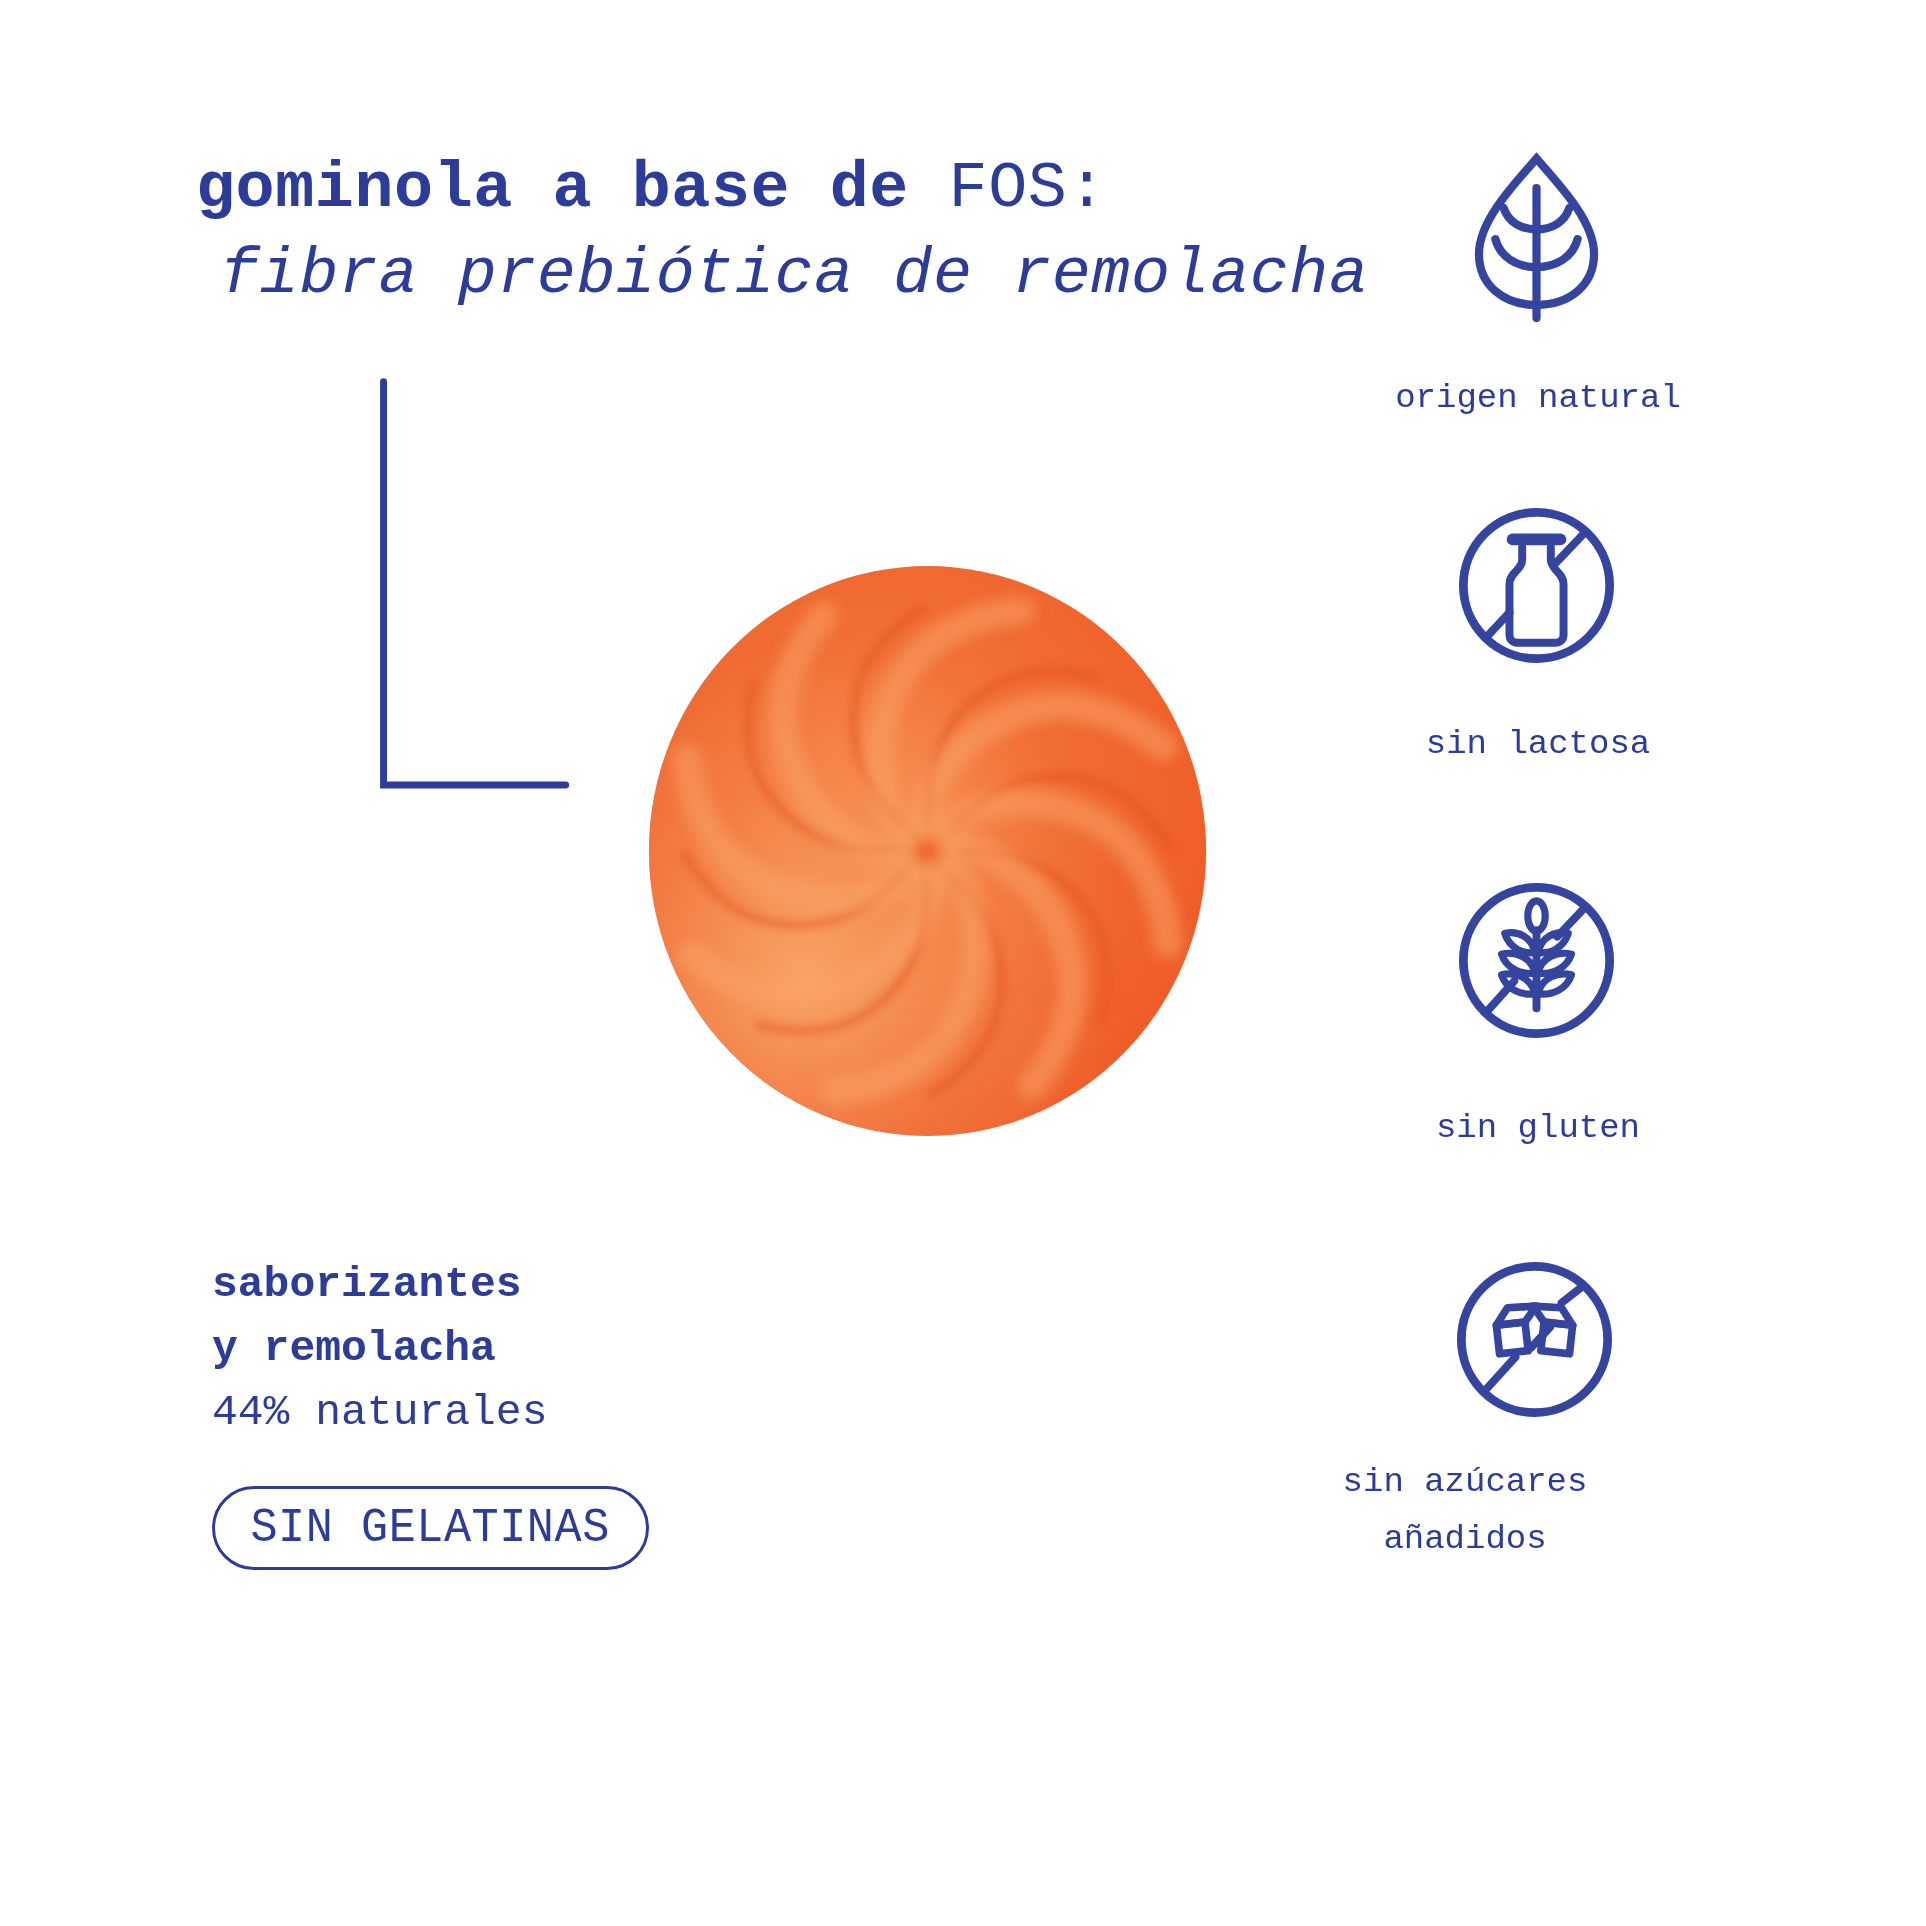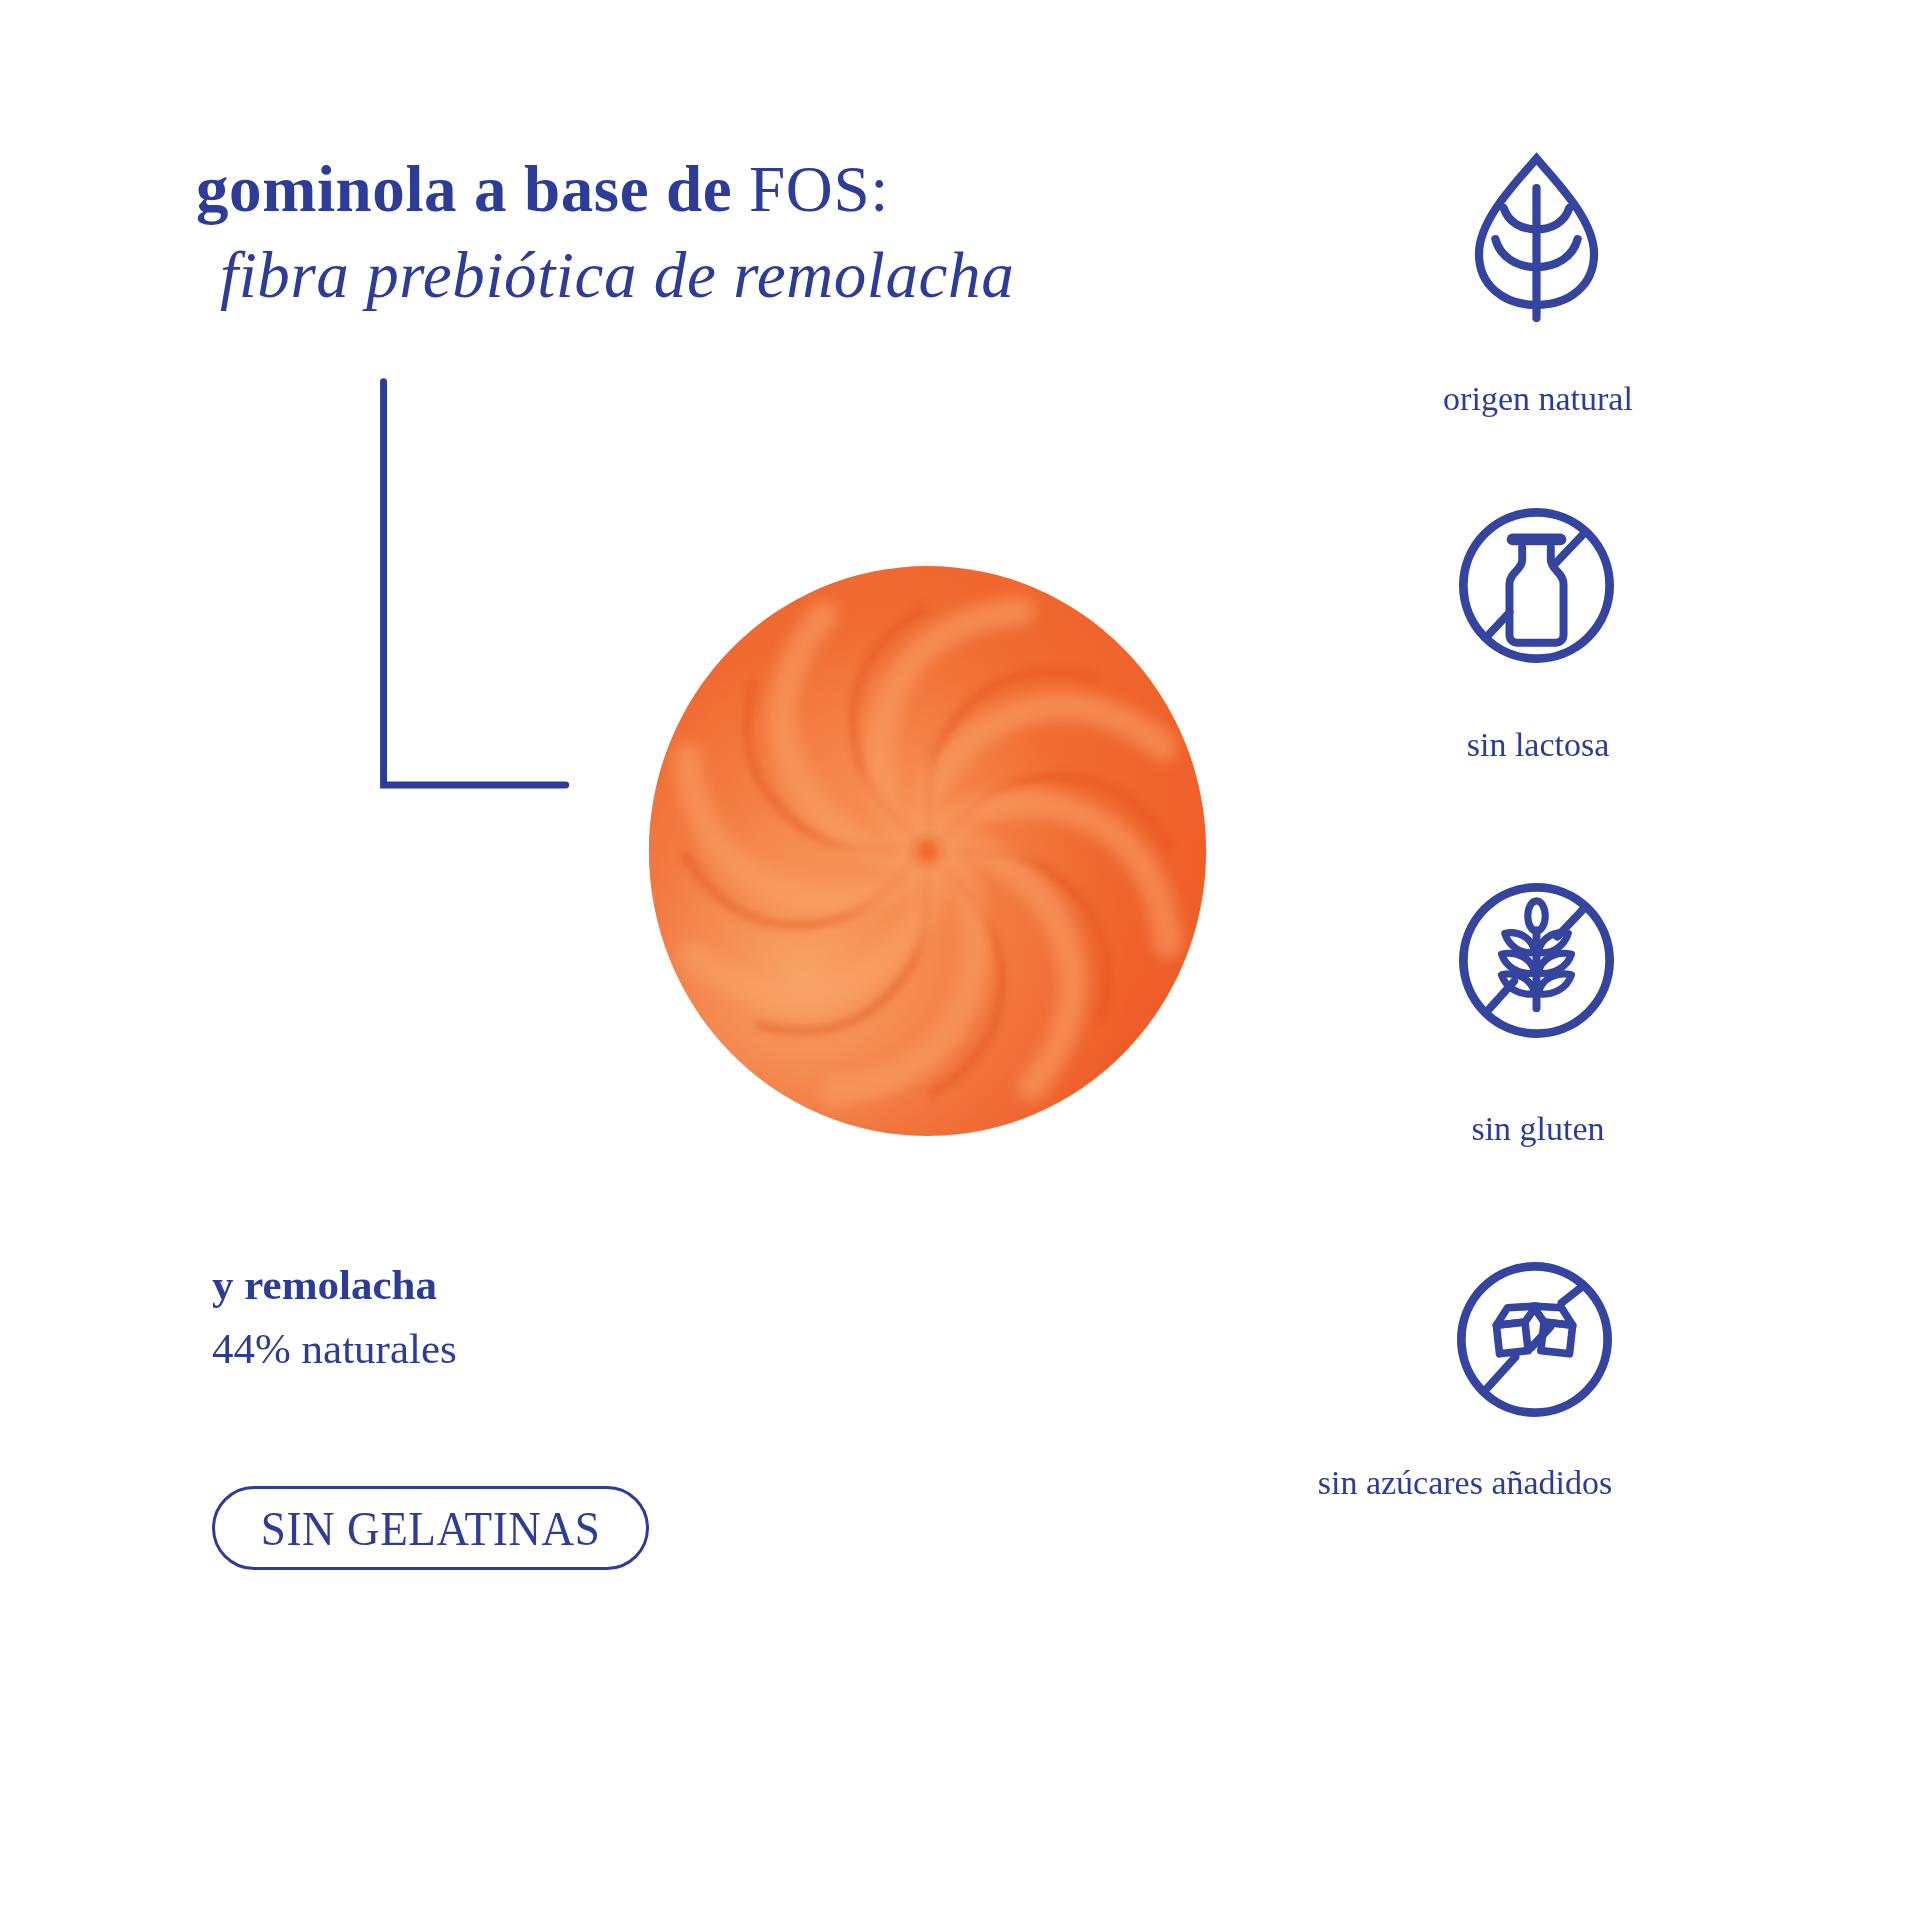--- a/index.html
+++ b/index.html
@@ -1,20 +1,20 @@
 <!DOCTYPE html>
 <html style="font-size:10px"><head>
 <meta charset="utf-8">
 <style>
   html,body{margin:0;padding:0;background:#ffffff;}
   .canvas{
     position:relative;
     width:1926px;height:1926px;
     background:#ffffff;
-    font-family:Liberation Serif, serif;
+    font-family:Liberation Mono, monospace;
     overflow:hidden;
     color:#2c3c98;
   }
   .abs{position:absolute;}
 
   
   .title{
     left:196px;top:146px;
     font-size:65px;line-height:86px;
     letter-spacing:0.6px;
@@ -224,20 +224,21 @@
       <path d="M 38 61 L 19 82" stroke-width="5"></path>
       <path d="M 26 41 L 44 39 L 46 57 L 28 59 Z" stroke-width="4.8"></path>
       <path d="M 26 41 L 33 30 L 51 29 L 44 39 Z" stroke-width="4.8"></path>
       <path d="M 56 39 L 74 41 L 72 59 L 54 57 Z" stroke-width="4.8"></path>
       <path d="M 56 39 L 49 29 L 67 30 L 74 41 Z" stroke-width="4.8"></path>
     </g>
   </svg>
   <div class="abs feature-label lbl-azucar">sin azúcares añadidos</div>
 
   <div class="abs claims">
+    <div class="c-bold">saborizantes</div>
     <div class="c-bold">y remolacha</div>
     <div class="c-reg">44% naturales</div>
   </div>
 
   <div class="abs badge">
     <span>SIN GELATINAS</span>
   </div>
 
 </div>
 

